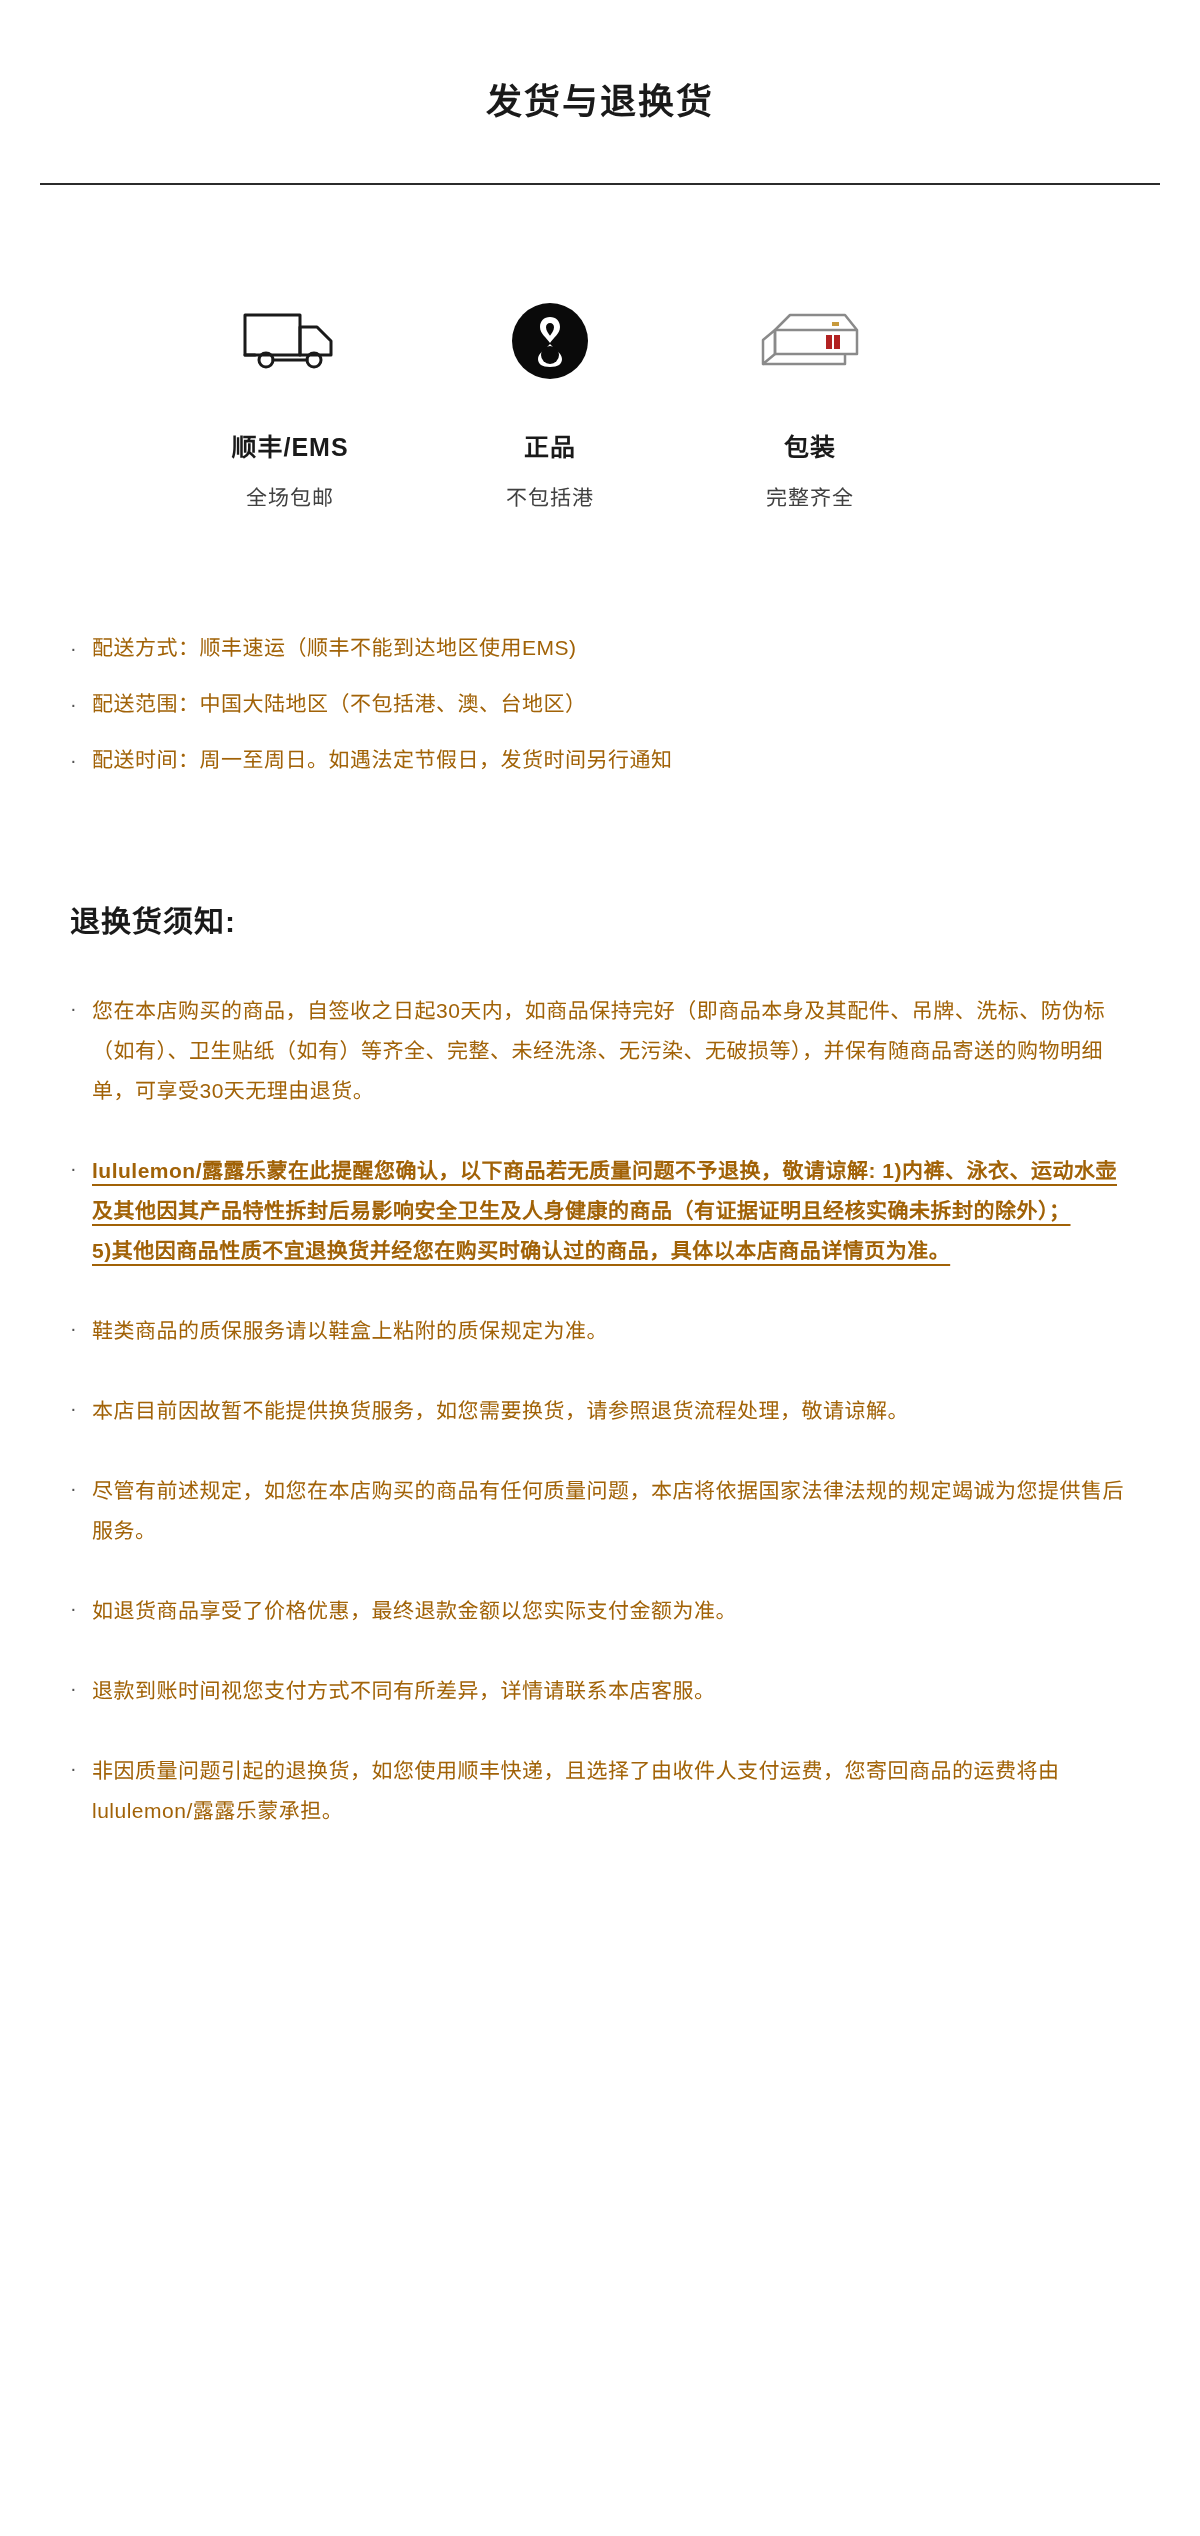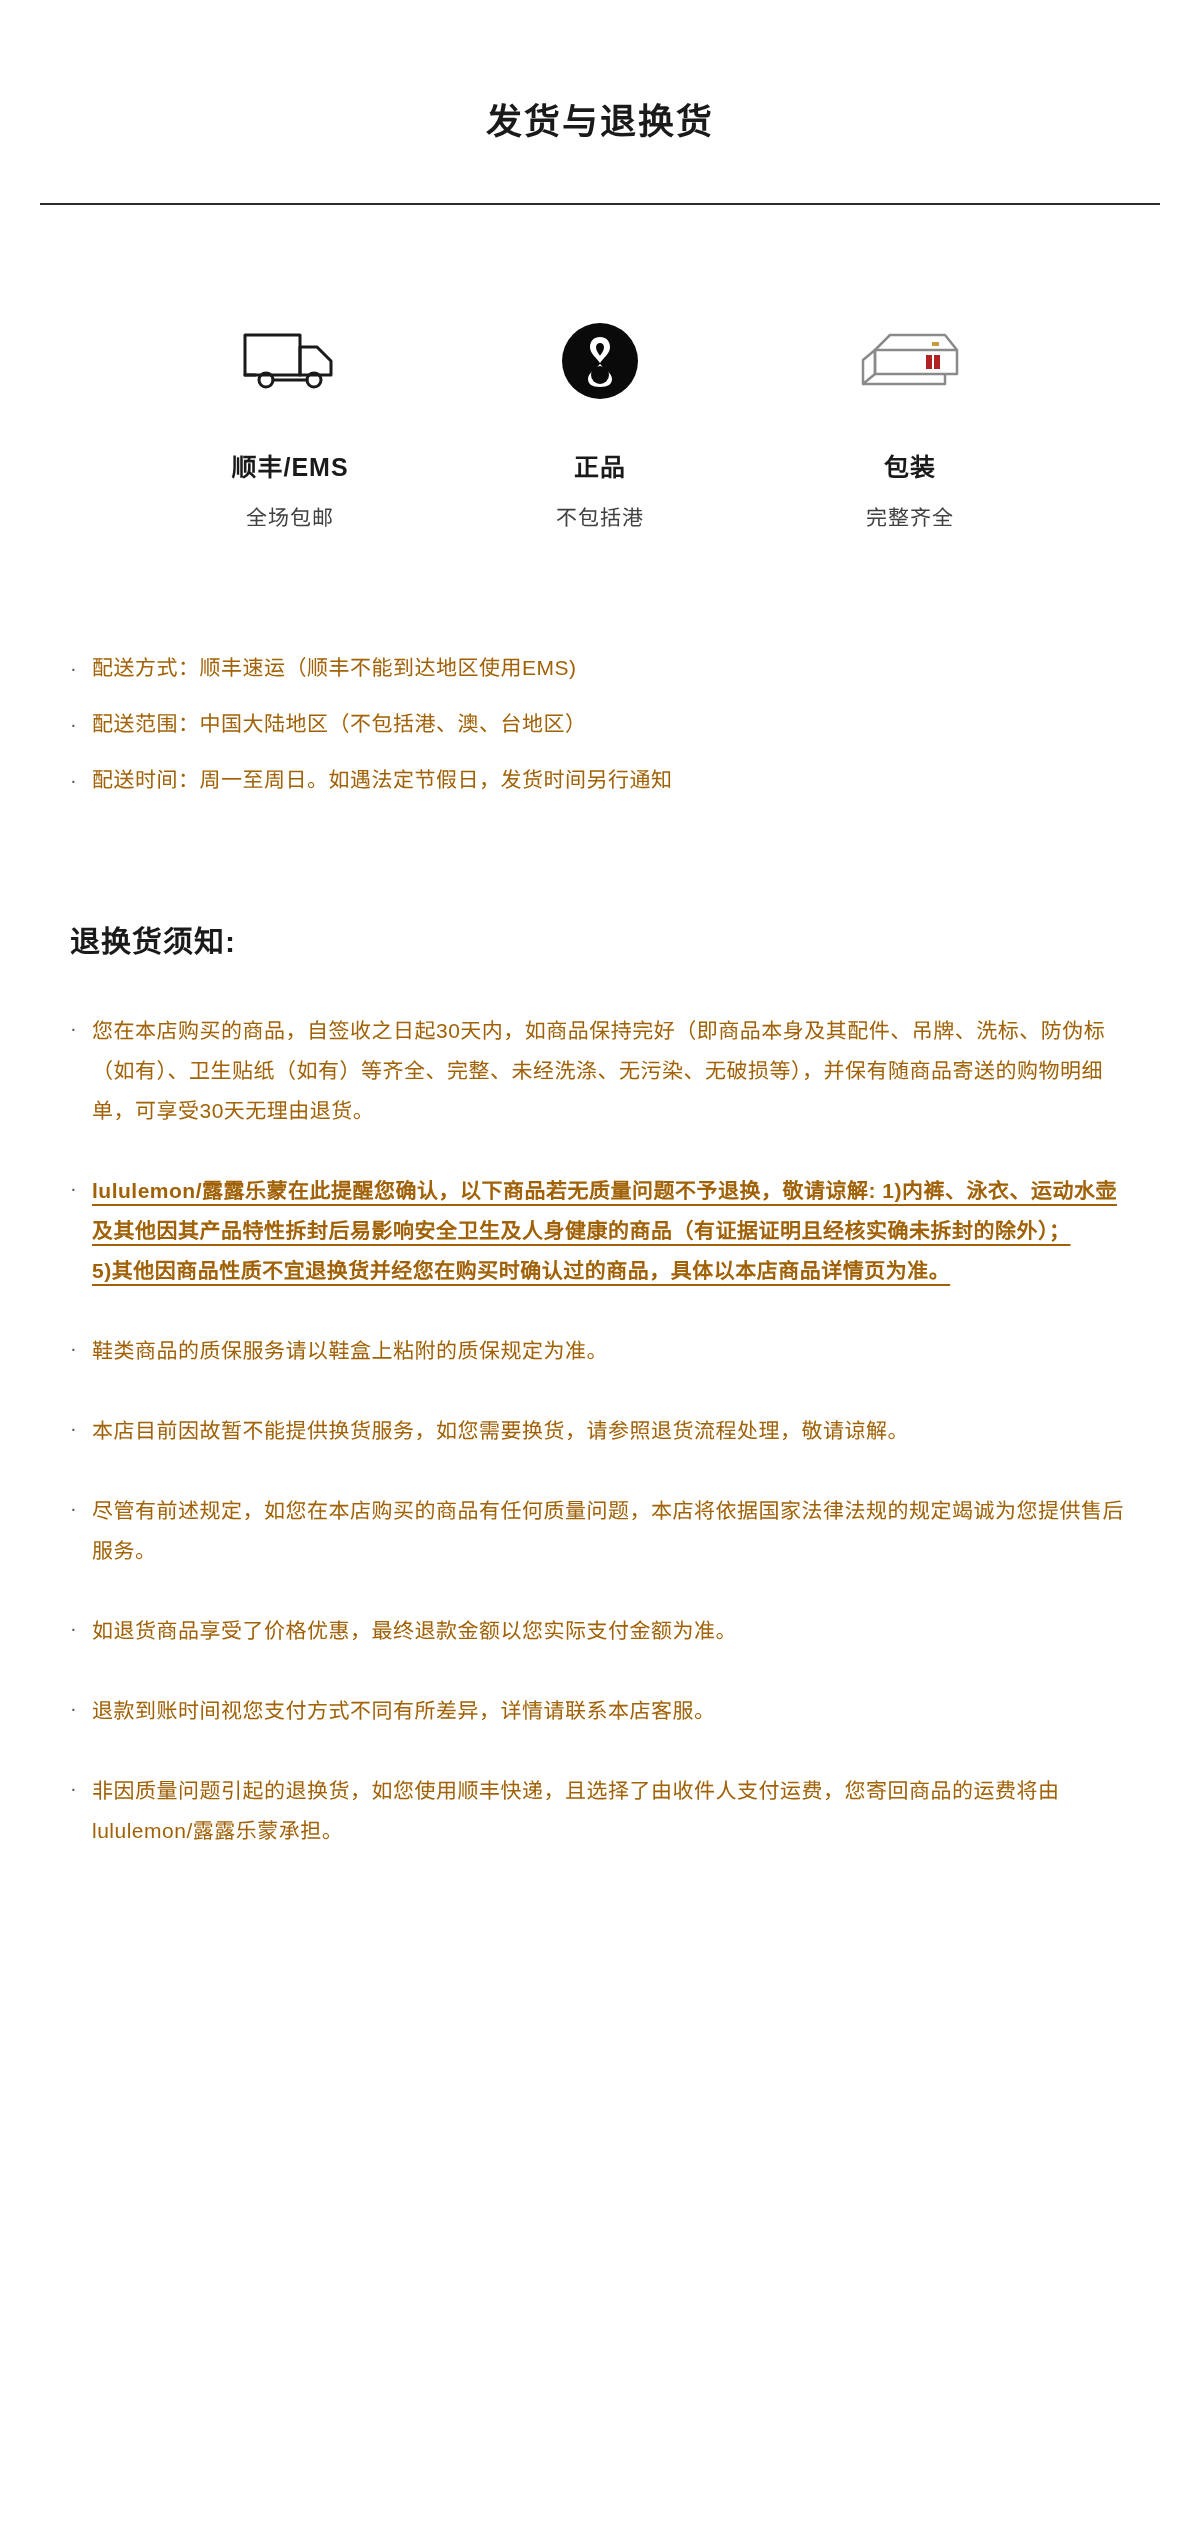--- a/index.html
+++ b/index.html
@@ -16,41 +16,40 @@
   }
   .page {
     width: 1200px;
     margin: 0 auto;
     position: relative;
     box-sizing: border-box;
   }
 
   
   .title-wrap {
-    padding-top: 100px;
+    padding-top: 80px;
     text-align: center;
   }
   .page-title {
     font-size: 36px;
     font-weight: bold;
     letter-spacing: 2px;
     color: #1a1a1a;
     line-height: 1.2;
   }
   .title-rule {
     margin: 60px auto 0 auto;
     width: 1120px;
     height: 2px;
     background: #2b2b2b;
   }
 
   
   .features {
     display: flex;
-    justify-content: space-between;
     align-items: flex-start;
     width: 880px;
     margin: 110px auto 0 auto;
   }
   .feature {
     width: 260px;
     text-align: center;
   }
   .feature-icon {
     height: 92px;

